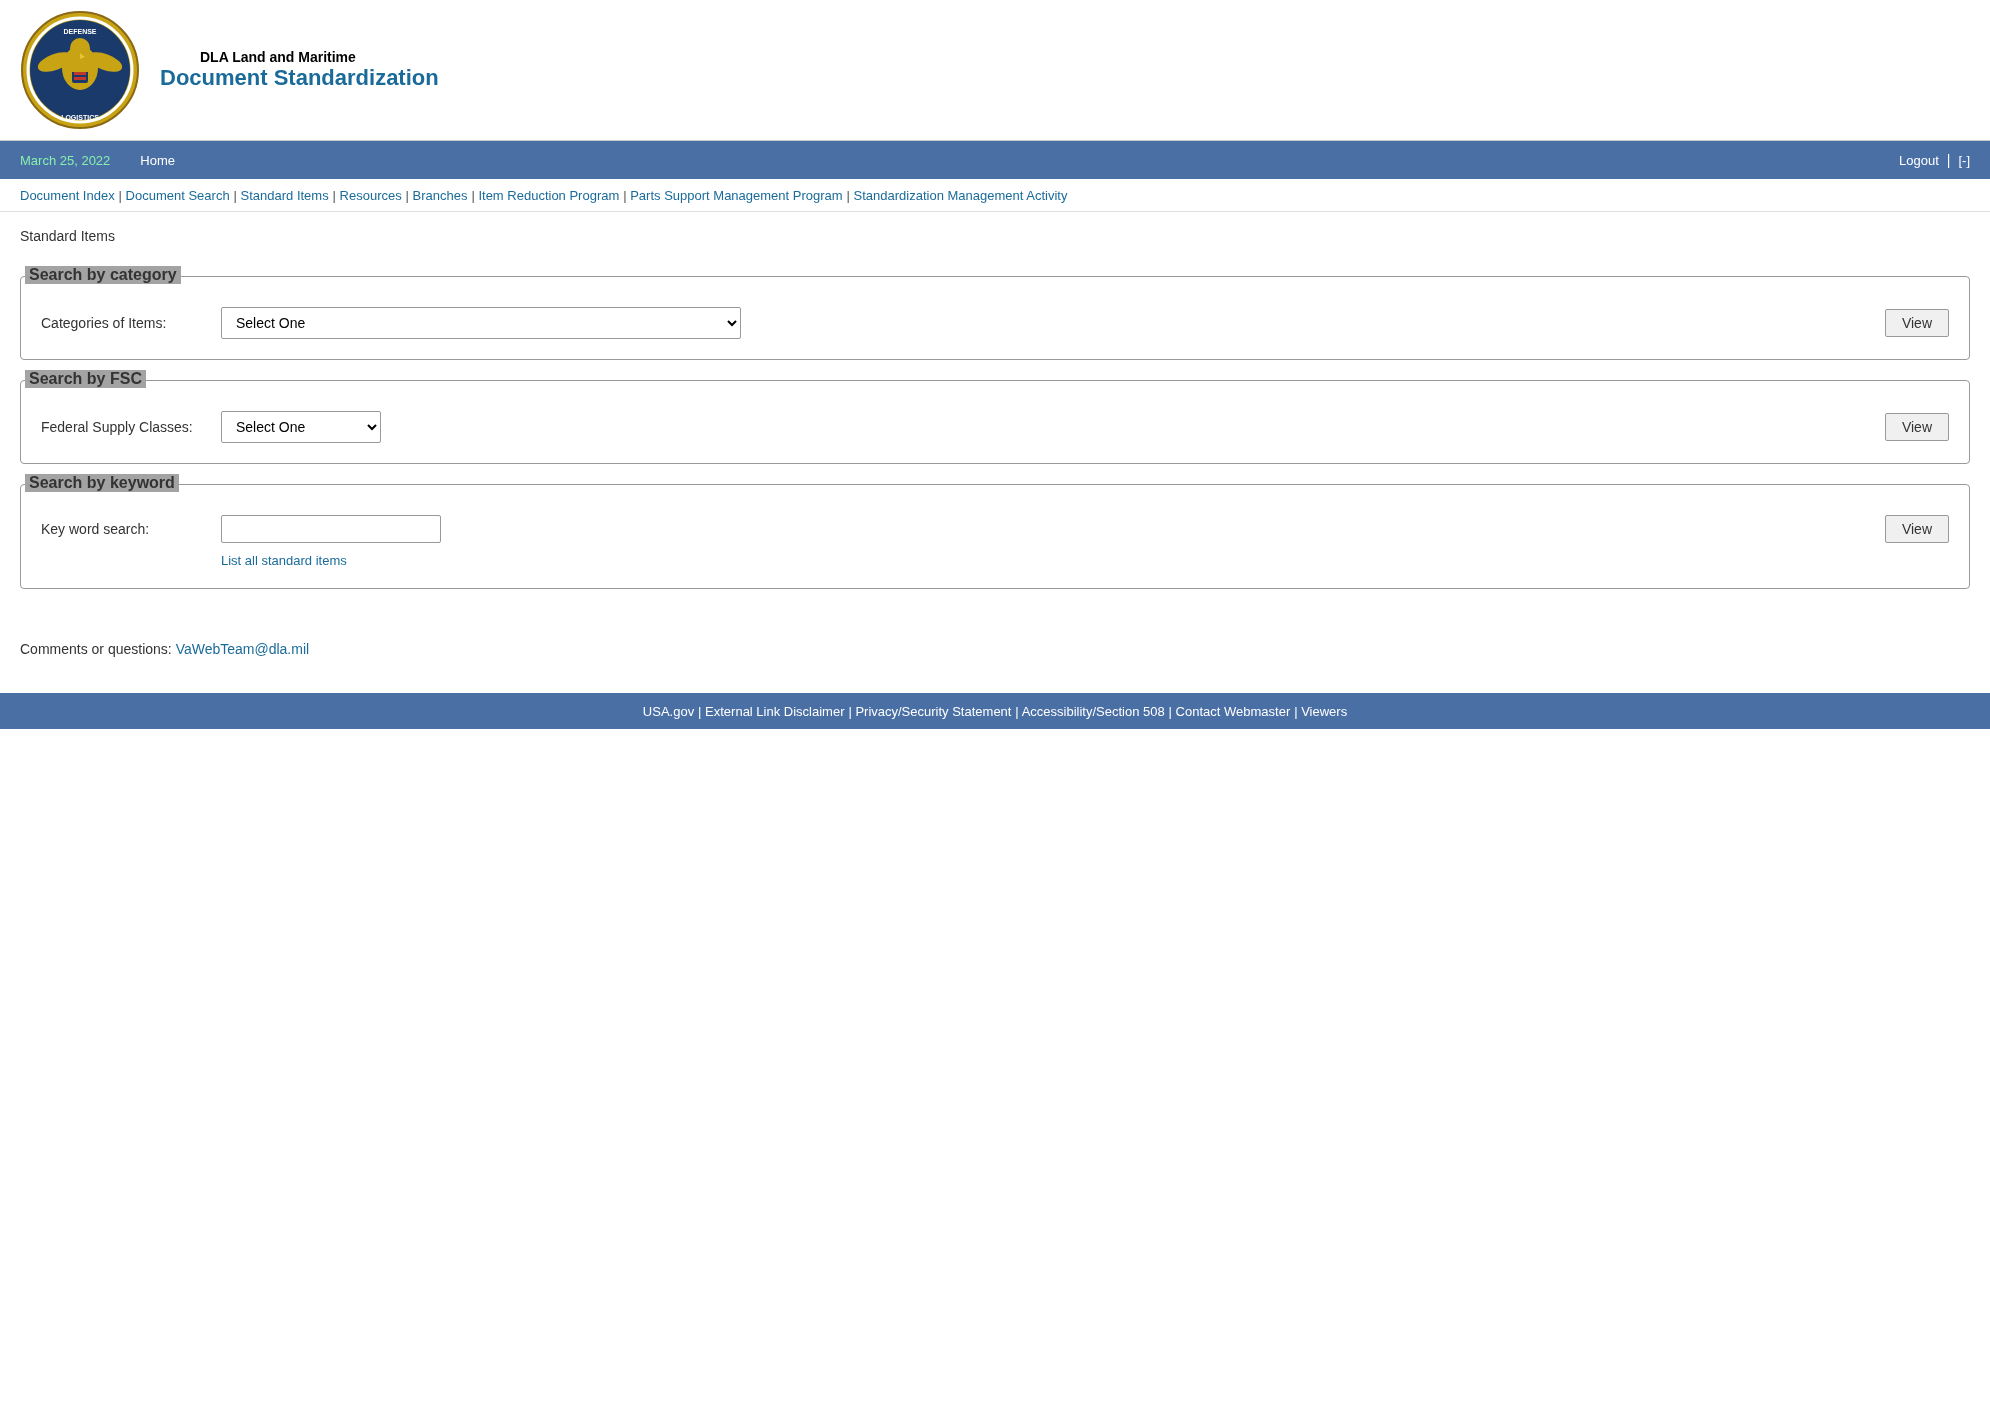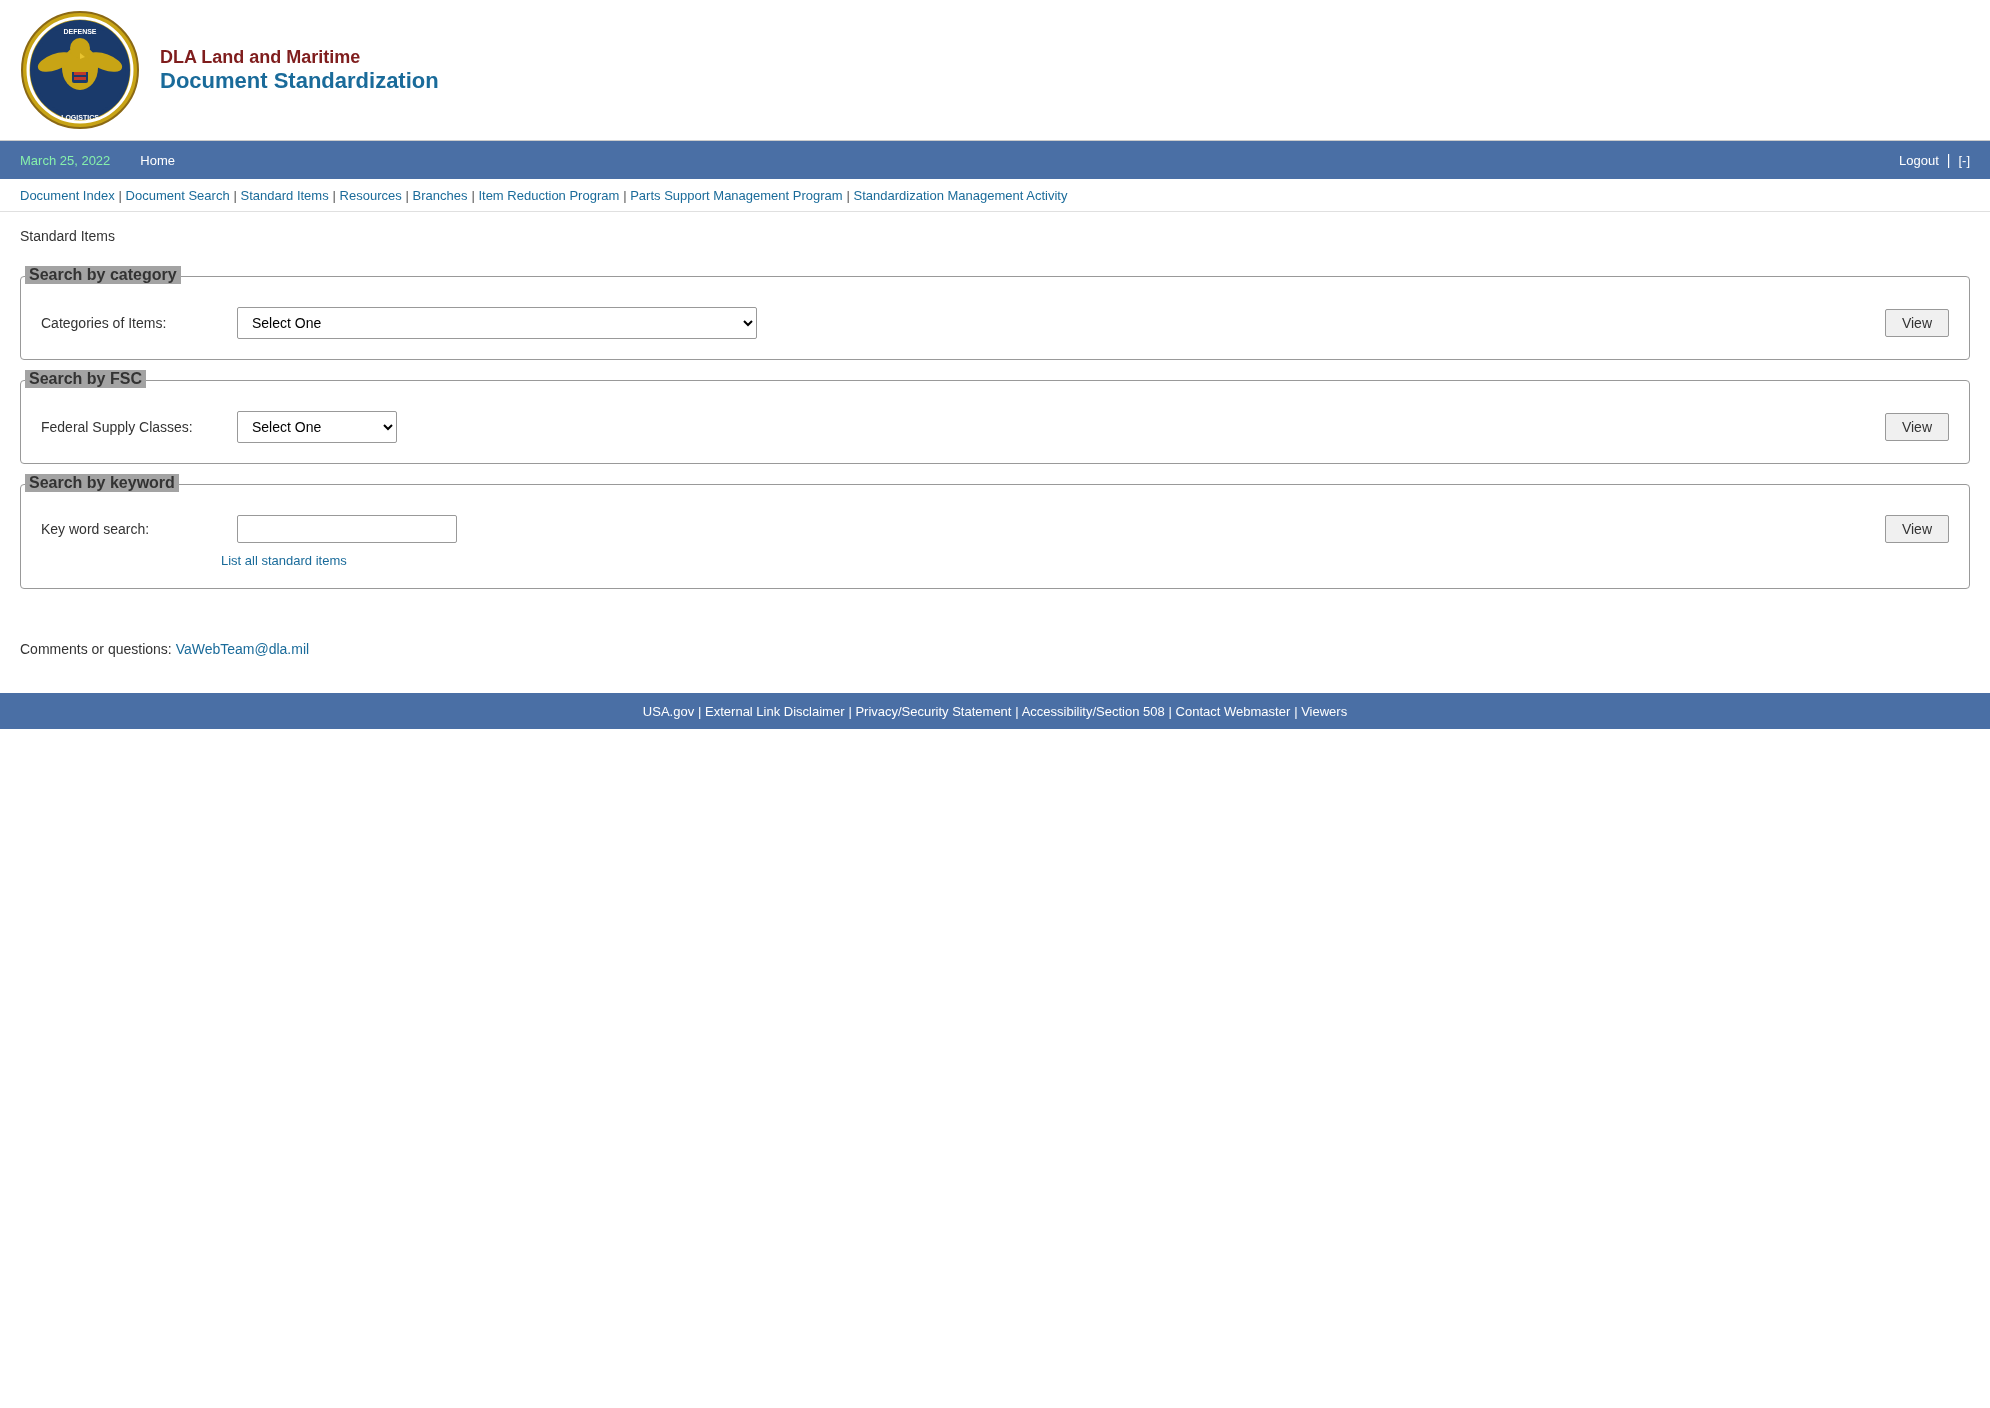--- a/index.html
+++ b/index.html
@@ -4,21 +4,21 @@
   <style>
     * { box-sizing: border-box; margin: 0; padding: 0; }
     body { font-family: Arial, sans-serif; font-size: 14px; background: #fff; color: #333; min-width: 1200px; }
 
     
     .header { display: flex; align-items: center; padding: 10px 20px; background: #fff; border-bottom: 1px solid #ccc; }
     .header-logo { width: 120px; height: 120px; margin-right: 20px; }
     .header-logo svg { width: 100%; height: 100%; }
     .header-title { display: flex; flex-direction: column; }
     .header-title-main { font-size: 32px; font-weight: bold; color: #1a3a6b; text-transform: uppercase; letter-spacing: 1px; }
-    .header-title-sub1 { font-size: 18px; font-weight: bold; color: #7f1d1d; }
+    .header-title-sub1 { font-size: 14px; font-weight: bold; color: #000000; margin-left: 40px; }
     .header-title-sub2 { font-size: 22px; font-weight: bold; color: #1a6b9a; }
 
     
     .navbar { background: #4a6fa5; display: flex; align-items: center; padding: 0 20px; height: 38px; }
     .navbar-date { color: #86efac; font-size: 13px; margin-right: 30px; }
     .navbar-home { color: #fff; font-size: 13px; text-decoration: none; }
     .navbar-right { margin-left: auto; display: flex; align-items: center; gap: 8px; }
     .navbar-logout { color: #fff; font-size: 13px; text-decoration: none; }
     .navbar-separator { color: #fff; }
     .navbar-bracket { color: #fff; font-size: 13px; cursor: pointer; }
@@ -29,21 +29,21 @@
     .breadcrumb-nav span { color: #555; font-size: 13px; }
 
     
     .content { padding: 16px 20px; }
     .page-title { font-size: 14px; color: #333; margin-bottom: 16px; }
     .description { font-size: 14px; color: #333; margin-bottom: 20px; line-height: 1.5; }
 
     
     .search-section { border: 1px solid #999; border-radius: 4px; margin-bottom: 20px; padding: 16px 20px 20px; position: relative; }
     .search-section-title { position: absolute; top: -11px; left: 4px; background: #a3a3a3; padding: 0 4px; font-size: 16px; font-weight: bold; color: #333; }
-    .search-row { display: flex; align-items: center; margin-top: 10px; gap: 16px; }
+    .search-row { display: flex; align-items: center; margin-top: 10px; }
     .search-label { font-size: 14px; color: #333; min-width: 180px; }
     .search-control { flex: 1; }
     .search-action { margin-left: 20px; }
 
     select.category-select { width: 100%; max-width: 520px; padding: 6px 10px; font-size: 14px; border: 1px solid #999; border-radius: 2px; background: #fff; appearance: auto; }
     select.fsc-select { padding: 6px 10px; font-size: 14px; border: 1px solid #999; border-radius: 2px; background: #fff; min-width: 160px; }
 
     .btn-view { padding: 5px 16px; font-size: 14px; background: #f0f0f0; border: 1px solid #999; border-radius: 2px; cursor: pointer; color: #333; }
 
     .keyword-input { padding: 5px 8px; font-size: 14px; border: 1px solid #999; border-radius: 2px; width: 220px; }

